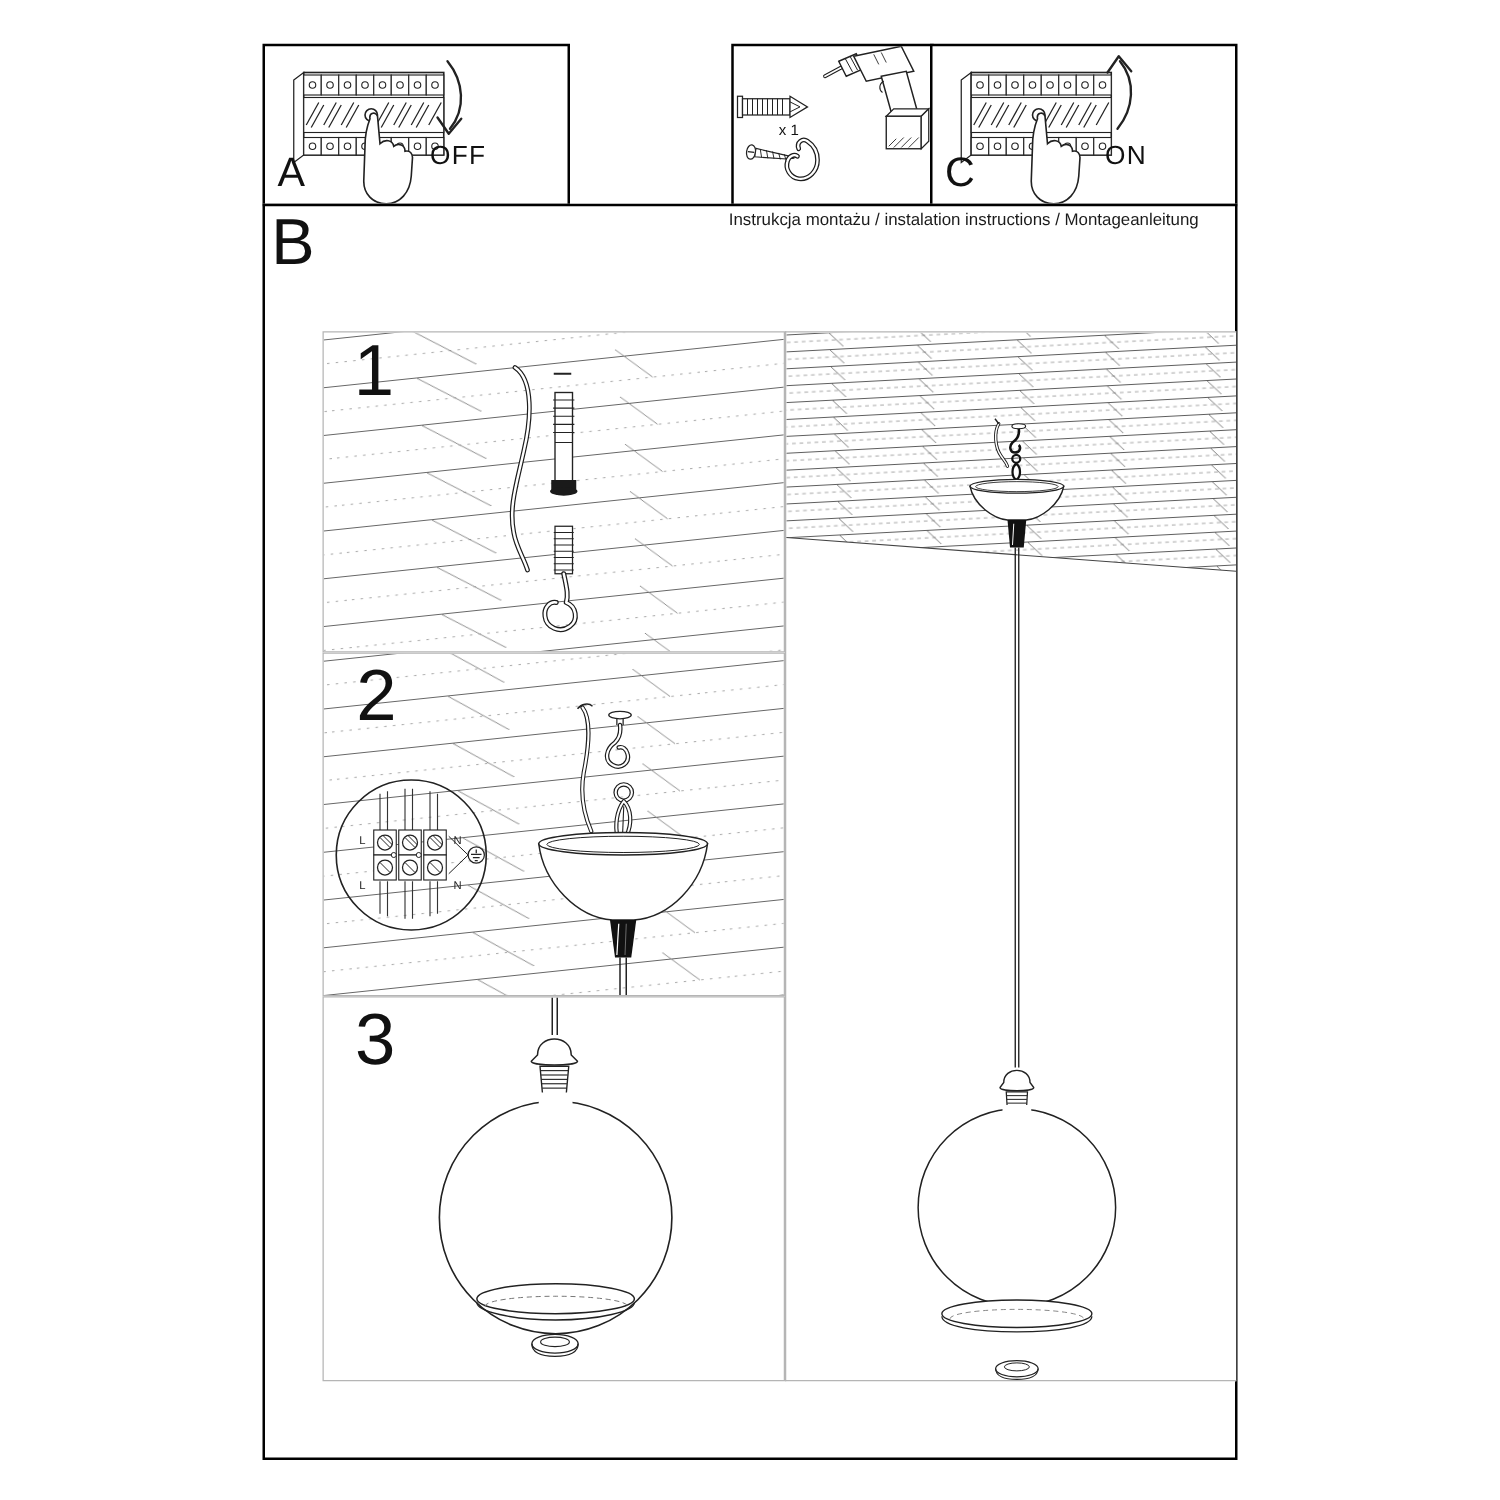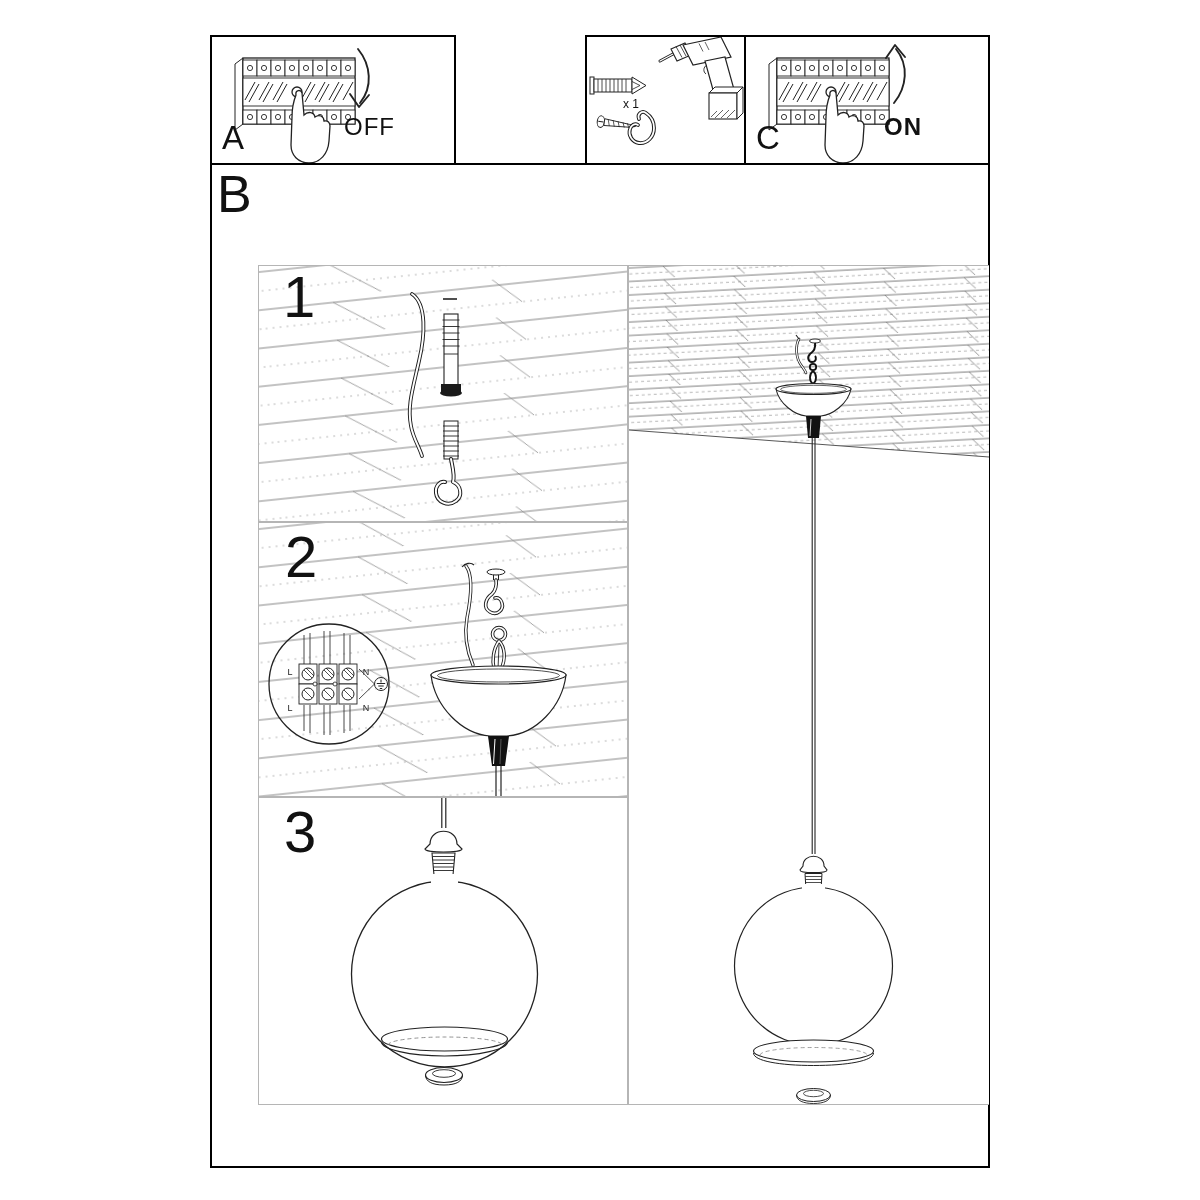--- a/index.html
+++ b/index.html
@@ -3,21 +3,21 @@
 <meta charset="utf-8">
 <style>
   html,body{margin:0;padding:0;background:#fff;}
   #page{position:relative;width:1200px;height:1200px;background:#ffffff;
         font-family:"Liberation Sans", sans-serif;color:#1a1a1a;overflow:hidden;}
   .box{position:absolute;border:2px solid #000;background:#fff;box-sizing:border-box;}
   .panel{position:absolute;border:1px solid #b5b5b5;background:#fff;box-sizing:border-box;}
   .abs{position:absolute;}
   svg{display:block;}
   .biglabel{font-size:33px;color:#111;}
-  .stateword{font-size:24px;color:#111;letter-spacing:1px;}
+  .stateword{font-size:21px;color:#111;letter-spacing:1px;}
   .stepnum{font-size:58px;color:#111;line-height:1;}
   .mainletter{font-size:52px;color:#111;line-height:1;}
   .caption{font-size:13.5px;line-height:19px;color:#1b1b1b;white-space:nowrap;}
   .qty{font-size:12px;color:#111;}
   .tb{stroke:#1d1d1d;fill:none;stroke-linecap:round;stroke-linejoin:round;}
   .tw{stroke:#ffffff;fill:none;stroke-linecap:round;stroke-linejoin:round;}
 </style>
 </head>
 <body>
 
@@ -211,27 +211,28 @@
             <circle cx="113" cy="65" r="2.6"></circle>
         </g>
       </g>
       <path d="M84,58 C83,53 89,52 90,56 L92,78 C96,74 102,75 103,80 C107,77 112,79 112,84 C116,83 118,86 118,89 L117,104 C116,117 108,126 97,126 C86,126 79,118 79,108 L80,80 C80,70 82,63 84,58 Z" fill="#fff" stroke="#222" stroke-width="1.3"></path>
       <g stroke="#222" stroke-width="1.9" fill="none" stroke-linecap="round" stroke-linejoin="round">
         <path d="M148,66 C161,50 163,28 150,12"></path>
         <path d="M140,21 L149,8 L159,20"></path>
       </g>
     </svg>
     <div class="abs biglabel" style="left:10px;top:82px;">C</div>
-    <div class="abs stateword" style="left:138px;top:76px;font-weight:bold;">ON</div>
+    <div class="abs stateword" style="left:138px;top:76px;">ON</div>
   </div>
 
   <div class="box" style="left:210px;top:163px;width:780px;height:1005px;"></div>
   <div class="abs mainletter" style="left:217px;top:168px;">B</div>
 
   <div class="abs caption" style="left:583px;top:166px;">
+    <div>Instrukcja montażu / instalation instructions / Montageanleitung</div>
   </div>
 
   <div class="panel" style="left:258px;top:265px;width:370px;height:257px;">
     <svg class="abs" style="left:0;top:0" width="368" height="255" viewBox="0 0 368 255">
       <defs>
         <pattern id="pat1" width="300" height="38" patternUnits="userSpaceOnUse" patternTransform="rotate(-6)">
           <line x1="0" y1="6" x2="300" y2="6" stroke="#666" stroke-width="0.8"></line>
           <line x1="0" y1="25" x2="300" y2="25" stroke="#999" stroke-width="0.7" stroke-dasharray="2,5"></line>
           <line x1="70" y1="6" x2="128" y2="44" stroke="#777" stroke-width="0.7"></line>
           <line x1="216" y1="-13" x2="258" y2="25" stroke="#777" stroke-width="0.7"></line>

